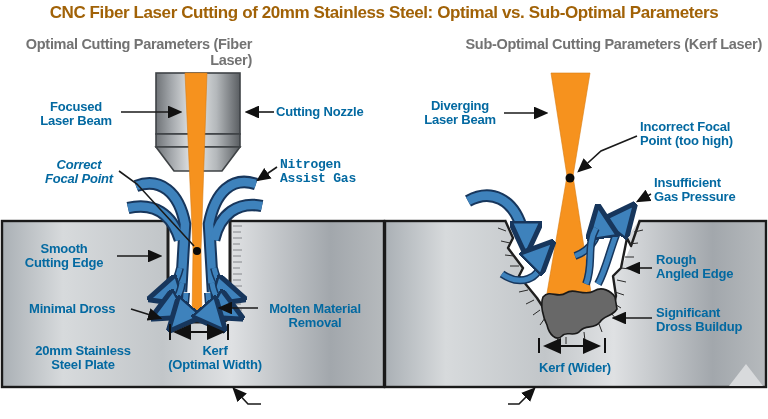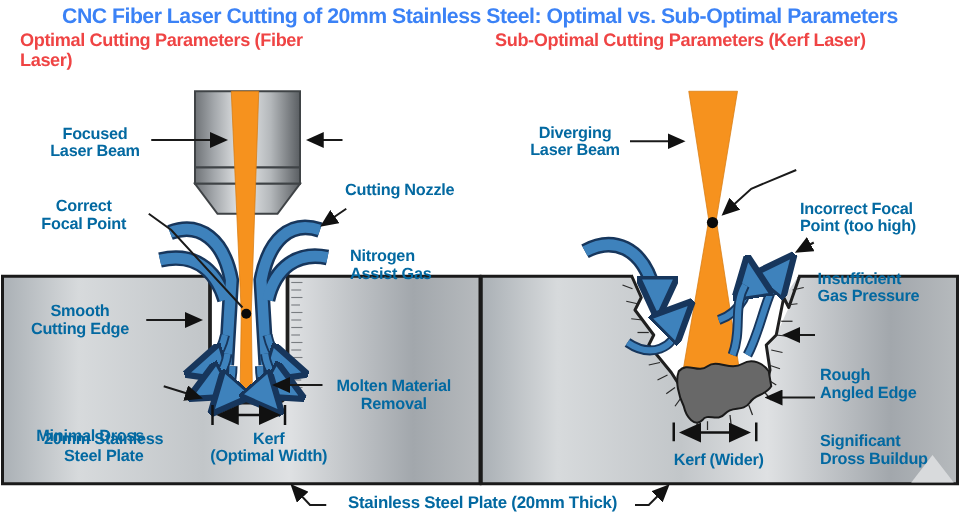--- a/index.html
+++ b/index.html
@@ -3,34 +3,34 @@
 <meta charset="utf-8">
 <style>
   html,body{margin:0;padding:0;background:#ffffff;}
   #stage{
     position:relative;width:768px;height:419px;background:#ffffff;overflow:hidden;
     font-family:"Liberation Sans","DejaVu Sans",sans-serif;color:#111111;
   }
   #diagram-svg{position:absolute;left:0;top:0;}
   .ttl{
     position:absolute;left:0;top:3px;width:768px;text-align:center;
-    font-size:17px;font-weight:700;letter-spacing:-0.4px;color:#3b82f6;
+    font-size:17px;font-weight:700;letter-spacing:-0.4px;color:#a16207;
   }
   .subttl{
-    position:absolute;top:25px;text-align:left;
-    font-size:14.5px;font-weight:700;letter-spacing:-0.3px;color:#ef4444;
+    position:absolute;top:36px;text-align:right;
+    font-size:14.5px;font-weight:700;letter-spacing:-0.3px;color:#737373;
   }
   #sub-left{left:16px;width:236px;}
   #sub-right{left:396px;width:366px;}
   .lbl{
     position:absolute;font-size:13px;font-weight:600;line-height:1.08;
     letter-spacing:-0.2px;color:#0369a1;white-space:pre-line;
   }
   .ctr{text-align:center;}
-  .lft{text-align:left;margin-top:40px;}
+  .lft{text-align:left;}
   
   .tubeO{fill:none;stroke:#17365c;stroke-width:12.5;stroke-linecap:butt;}
   .tubeF{fill:none;stroke:#3E82BC;stroke-width:8.5;stroke-linecap:butt;}
   .jetO{fill:none;stroke:#17365c;stroke-width:8;stroke-linecap:butt;}
   .jetF{fill:none;stroke:#3E82BC;stroke-width:5;stroke-linecap:butt;}
   .leader{fill:none;stroke:#1a1a1a;stroke-width:1.6;}
   .dim{fill:none;stroke:#111;stroke-width:2;}
   .hair{stroke:#2a2a2a;stroke-width:1;}
 </style>
 </head>
@@ -224,23 +224,23 @@
     <path d="M729,386 L763,386 L746,364 Z" fill="#d8dadc"></path>
   </svg>
 
   <div class="ttl">CNC Fiber Laser Cutting of 20mm Stainless Steel: Optimal vs. Sub-Optimal Parameters</div>
   <div class="subttl" id="sub-left">Optimal Cutting Parameters (Fiber Laser)</div>
   <div class="subttl" id="sub-right">Sub-Optimal Cutting Parameters (Kerf Laser)</div>
 
   <div class="lbl ctr" style="left:30px;top:100px;width:92px;">Focused
 Laser Beam</div>
   <div class="lbl lft" style="left:276px;top:105px;width:100px;">Cutting Nozzle</div>
-  <div class="lbl ctr" style="left:20px;top:158px;width:94px;">Correct
+  <div class="lbl ctr" style="left:32px;top:158px;width:94px;font-style:italic;">Correct
 Focal Point</div>
-  <div class="lbl lft" style="left:280px;top:158px;width:84px;">Nitrogen
+  <div class="lbl lft" style="left:280px;top:158px;width:84px;font-family:Liberation Mono, monospace;">Nitrogen
 Assist Gas</div>
   <div class="lbl ctr" style="left:14px;top:242px;width:100px;">Smooth
 Cutting Edge</div>
   <div class="lbl lft" style="left:29px;top:302px;width:105px;">Minimal Dross</div>
   <div class="lbl ctr" style="left:259px;top:302px;width:112px;">Molten Material
 Removal</div>
   <div class="lbl ctr" style="left:24px;top:344px;width:118px;">20mm Stainless
 Steel Plate</div>
   <div class="lbl ctr" style="left:163px;top:344px;width:104px;">Kerf
 (Optimal Width)</div>
@@ -250,14 +250,13 @@
   <div class="lbl lft" style="left:654px;top:176px;width:104px;">Insufficient
 Gas Pressure</div>
   <div class="lbl lft" style="left:640px;top:120px;width:112px;">Incorrect Focal
 Point (too high)</div>
   <div class="lbl lft" style="left:656px;top:253px;width:98px;">Rough
 Angled Edge</div>
   <div class="lbl ctr" style="left:523px;top:361px;width:104px;">Kerf (Wider)</div>
   <div class="lbl lft" style="left:656px;top:306px;width:102px;">Significant
 Dross Buildup</div>
 
-  <div class="lbl ctr" style="left:261px;top:395px;width:250px;font-size:13.5px;">Stainless Steel Plate (20mm Thick)</div>
 </div>
 
 </body></html>

